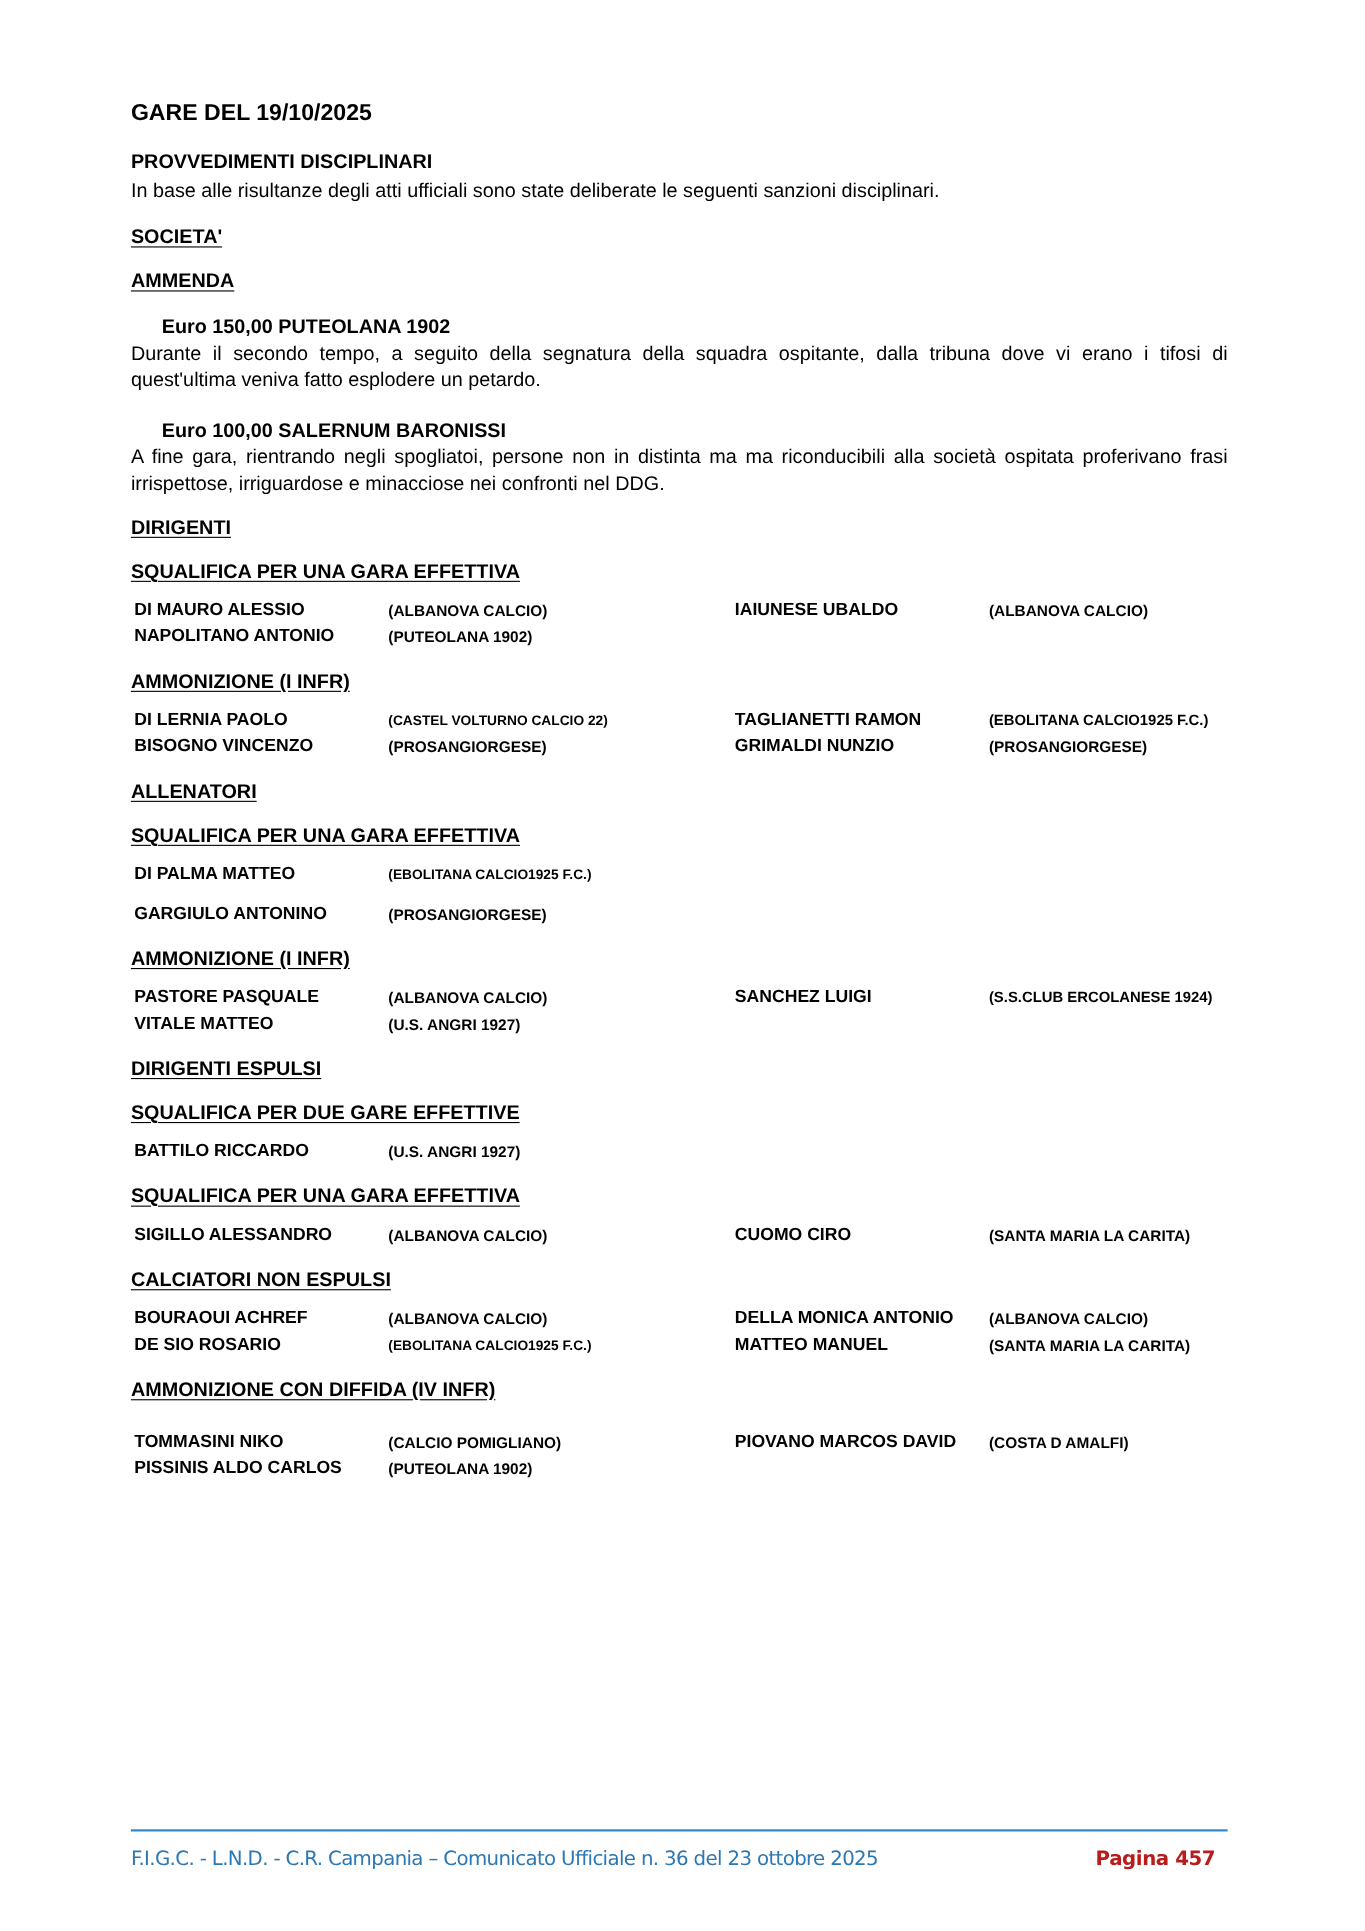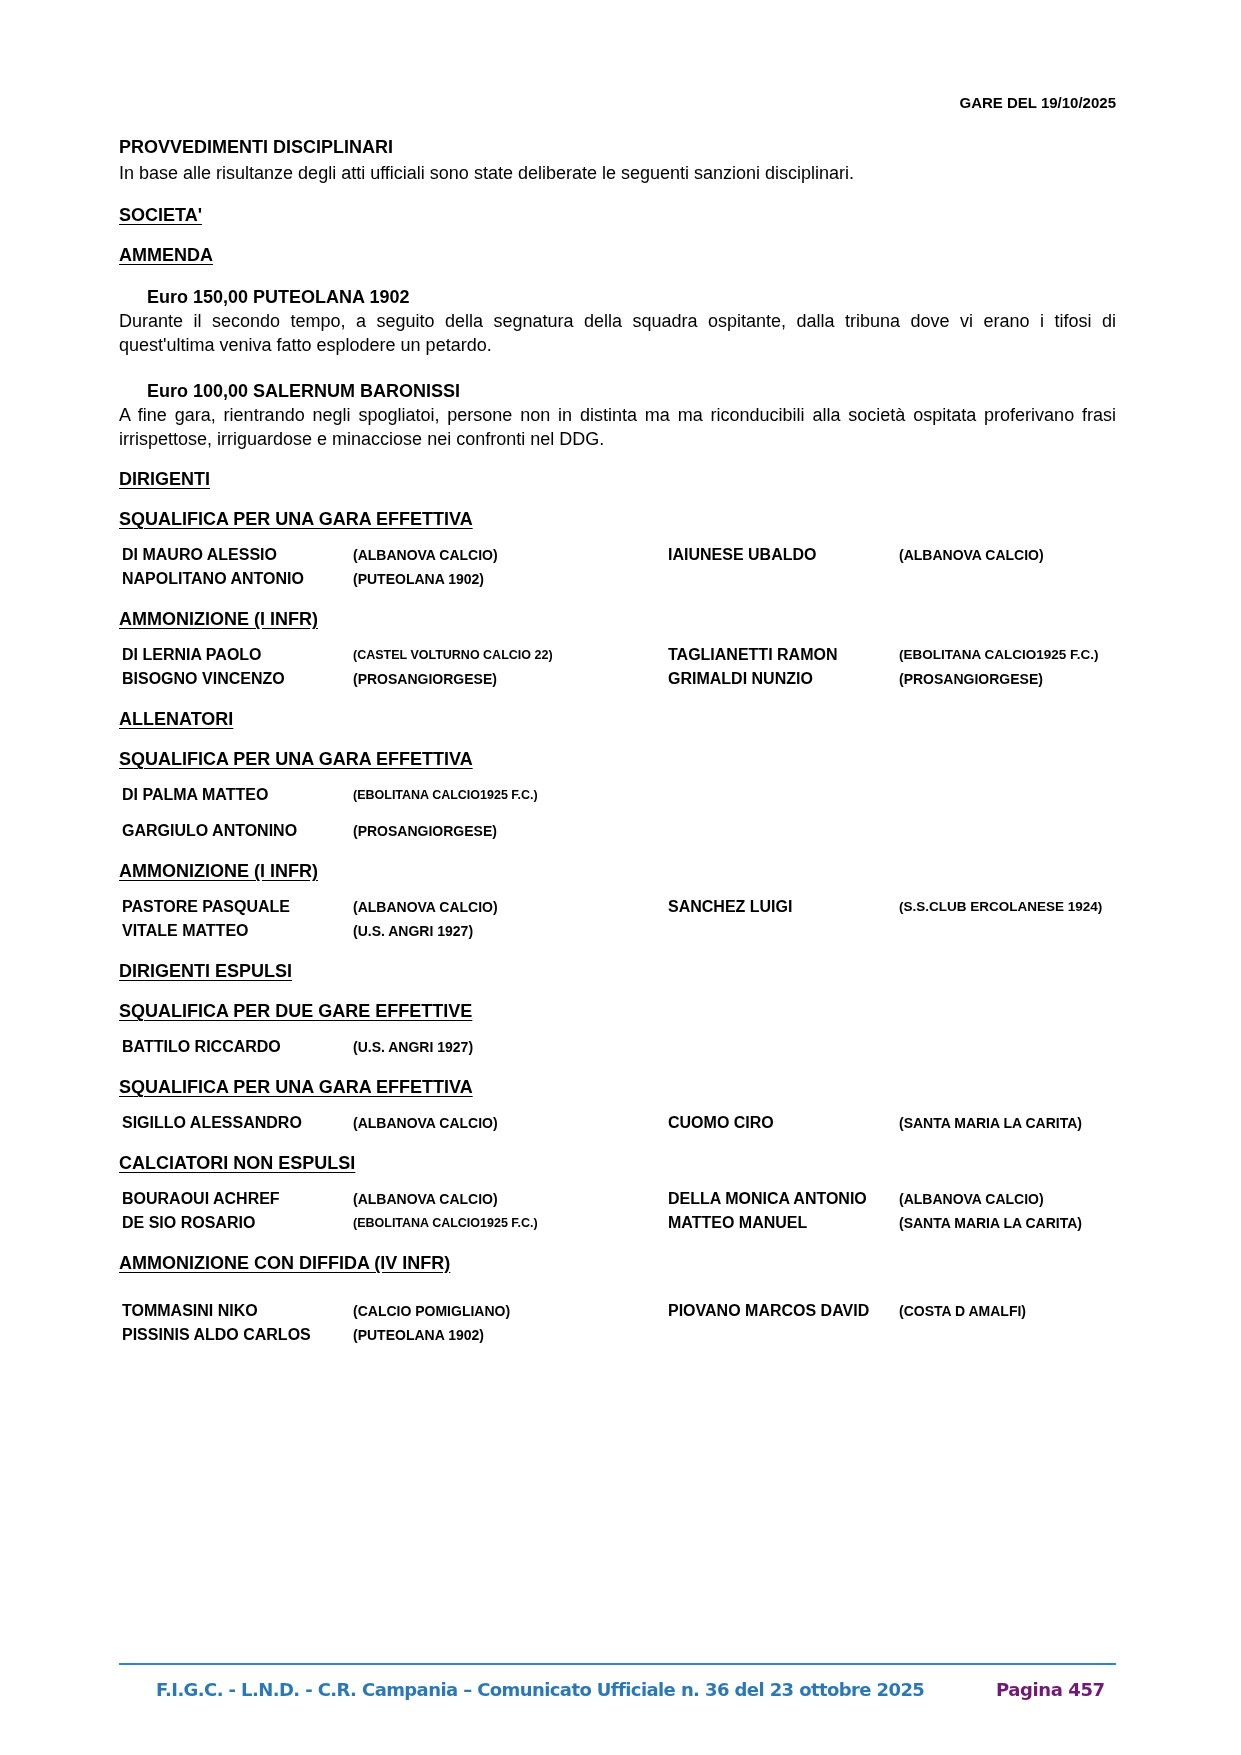--- a/index.html
+++ b/index.html
@@ -1,36 +1,36 @@
 <!DOCTYPE html>
 <html><head>
 <meta charset="utf-8">
 <style>
   html, body { margin: 0; padding: 0; background: #ffffff; }
   body { width: 1241px; height: 1755px; position: relative; overflow: hidden;
          font-family: "Liberation Sans", sans-serif; color: #000; }
   .page { position: absolute; left: 0; top: 0; width: 1241px; height: 1755px; }
   .content { position: absolute; left: 119px; top: 88px; width: 997px; }
-  .title { text-align: right; font-weight: bold; font-size: 15px; margin: 0 0 17px 0; height: 30px; line-height: 30px; }
+  .title { text-align: left; font-weight: bold; font-size: 21px; margin: 0 0 17px 0; height: 30px; line-height: 30px; }
   .h-plain { font-weight: bold; font-size: 18px; line-height: 24px; margin: 0; }
   .intro { font-size: 18px; line-height: 24px; margin: 2px 0 0 0; }
   .h-u { font-weight: bold; font-size: 18px; line-height: 24px; text-decoration: underline; text-underline-offset: 3px; }
   .sub { font-weight: bold; font-size: 18px; line-height: 24px; margin-left: 28px; }
   .para { font-size: 18px; line-height: 24px; text-align: justify; }
   .row { position: relative; height: 24px; font-size: 16px; line-height: 24px; }
   .row span { position: absolute; top: 0; white-space: nowrap; font-weight: bold; }
   .c1 { left: 3px; }
   .c2 { left: 234px; font-size: 14px; }
   .c2.small { font-size: 12.5px; }
   .c3 { left: 549px; }
   .c4 { left: 780px; font-size: 14px; }
   .c4.small { font-size: 13.5px; }
   .footer-line { position: absolute; left: 119px; top: 1663px; width: 997px; height: 2px; background: #2e86c8; }
-  .footer-text { position: absolute; left: 119px; top: 1679px; font-family: "DejaVu Sans", sans-serif; font-size: 18px; font-weight: bold; color: #2c78b4; letter-spacing: -0.6px; white-space: nowrap; margin-left: 37px; }
-  .footer-page { position: absolute; left: 996px; top: 1679px; font-family: "DejaVu Sans", sans-serif; font-size: 18px; font-weight: bold; color: #701a75; letter-spacing: -0.4px; white-space: nowrap; }
+  .footer-text { position: absolute; left: 119px; top: 1679px; font-family: "DejaVu Sans", sans-serif; font-size: 18px; font-weight: normal; color: #2c78b4; letter-spacing: -0.6px; white-space: nowrap; }
+  .footer-page { position: absolute; left: 996px; top: 1679px; font-family: "DejaVu Sans", sans-serif; font-size: 18px; font-weight: bold; color: #b91c1c; letter-spacing: -0.4px; white-space: nowrap; }
 </style>
 </head>
 <body>
 
 <div class="page">
   <div class="content">
 
     <div class="title">GARE DEL 19/10/2025</div>
     <div class="h-plain">PROVVEDIMENTI DISCIPLINARI</div>
     <div class="intro">In base alle risultanze degli atti ufficiali sono state deliberate le seguenti sanzioni disciplinari.</div>

